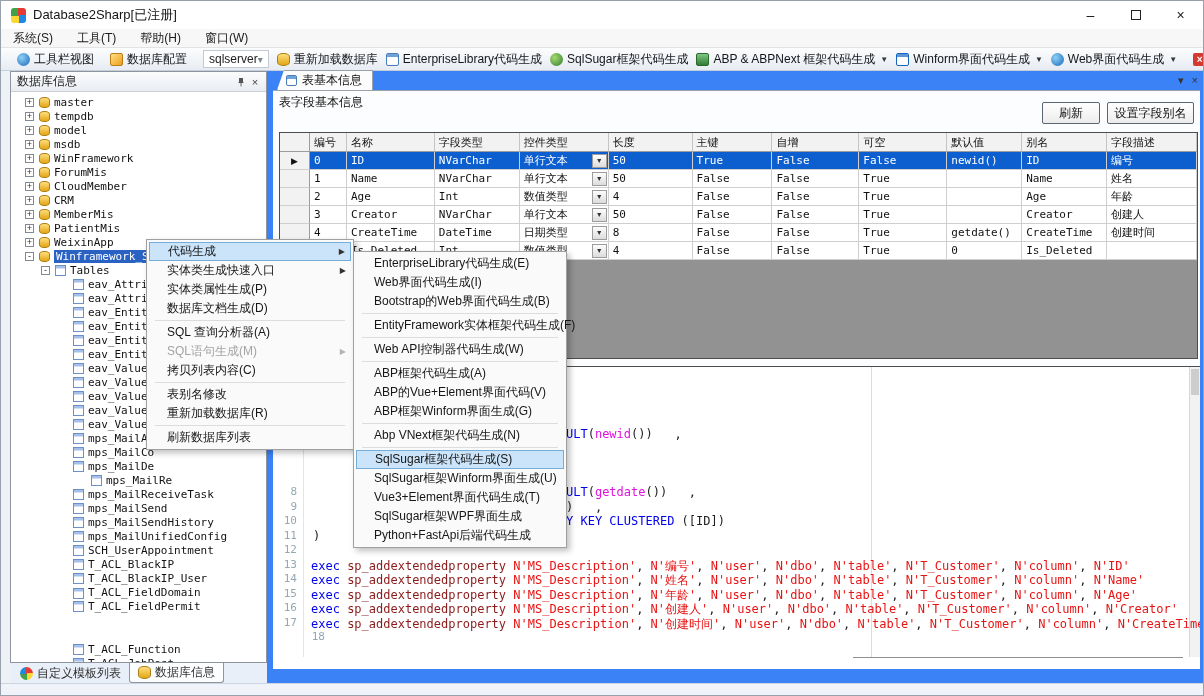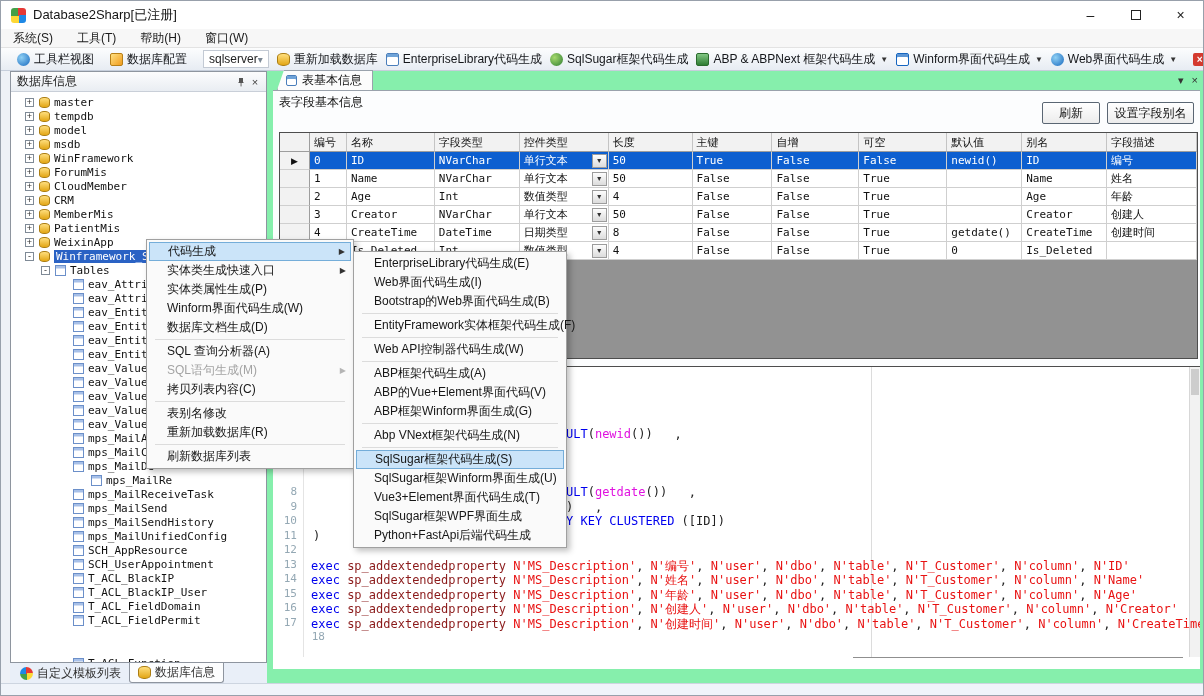--- a/index.html
+++ b/index.html
@@ -1,18 +1,18 @@
 <!DOCTYPE html>
 <html><head>
 <meta charset="utf-8">
 <style>
   * { margin:0; padding:0; box-sizing:border-box; }
   html,body { width:1204px; height:696px; overflow:hidden; }
   body { font-family:"Liberation Sans","DejaVu Sans",sans-serif; font-size:12px; color:#111; }
-  #window { position:relative; width:1204px; height:696px; background:#86efac; border:1px solid #98a0ab; overflow:hidden; }
+  #window { position:relative; width:1204px; height:696px; background:#3b82f6; border:1px solid #98a0ab; overflow:hidden; }
 
   
   .titlebar { position:absolute; left:0; top:0; width:100%; height:28px; background:#ffffff; display:flex; align-items:center; padding-left:10px; }
   .titlebar .title { margin-left:7px; font-size:13px; color:#151515; }
   .wincontrols { position:absolute; right:0; top:0; height:28px; display:flex; }
   .wincontrols .wc { width:45px; height:28px; display:flex; align-items:center; justify-content:center; font-size:14px; color:#222; }
   .wc-max i { display:block; width:10px; height:10px; border:1.3px solid #222; }
 
   
   .menubar { position:absolute; left:0; top:28px; width:100%; height:19px; background:#f7f7f7; display:flex; align-items:center; padding-left:12px; gap:24px; font-size:12px; border-bottom:1px solid #e3e3e3; }
@@ -324,24 +324,20 @@
           <span class="tree-ic-tb"></span>
           <span class="tname">mps_MailSend</span>
         </div>
         <div class="trow" style="padding-left: 62px;">
           <span class="tree-ic-tb"></span>
           <span class="tname">mps_MailSendHistory</span>
         </div>
         <div class="trow" style="padding-left: 62px;">
           <span class="tree-ic-tb"></span>
           <span class="tname">mps_MailUnifiedConfig</span>
-        </div>
-        <div class="trow" style="padding-left: 62px;">
-          <span class="tree-ic-tb"></span>
-          <span class="tname">SCH_AppResource</span>
         </div>
         <div class="trow" style="padding-left: 62px;">
           <span class="tree-ic-tb"></span>
           <span class="tname">SCH_UserAppointment</span>
         </div>
         <div class="trow" style="padding-left: 62px;">
           <span class="tree-ic-tb"></span>
           <span class="tname">T_ACL_BlackIP</span>
         </div>
         <div class="trow" style="padding-left: 62px;">
@@ -674,23 +670,20 @@
         <span class="arrow">▶</span>
       </div>
       <div class="menuitem">
         <span>实体类生成快速入口</span>
         <span class="arrow">▶</span>
       </div>
       <div class="menuitem">
         <span>实体类属性生成(P)</span>
       </div>
       <div class="menuitem">
-        <span>Winform界面代码生成(W)</span>
-      </div>
-      <div class="menuitem">
         <span>数据库文档生成(D)</span>
       </div>
       <div class="msep"></div>
       <div class="menuitem">
         <span>SQL 查询分析器(A)</span>
       </div>
       <div class="menuitem disabled">
         <span>SQL语句生成(M)</span>
         <span class="arrow">▶</span>
       </div>

